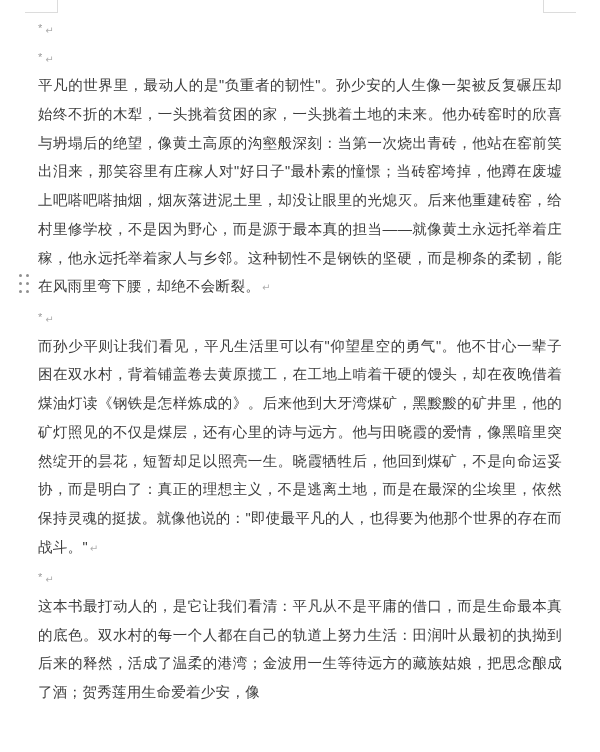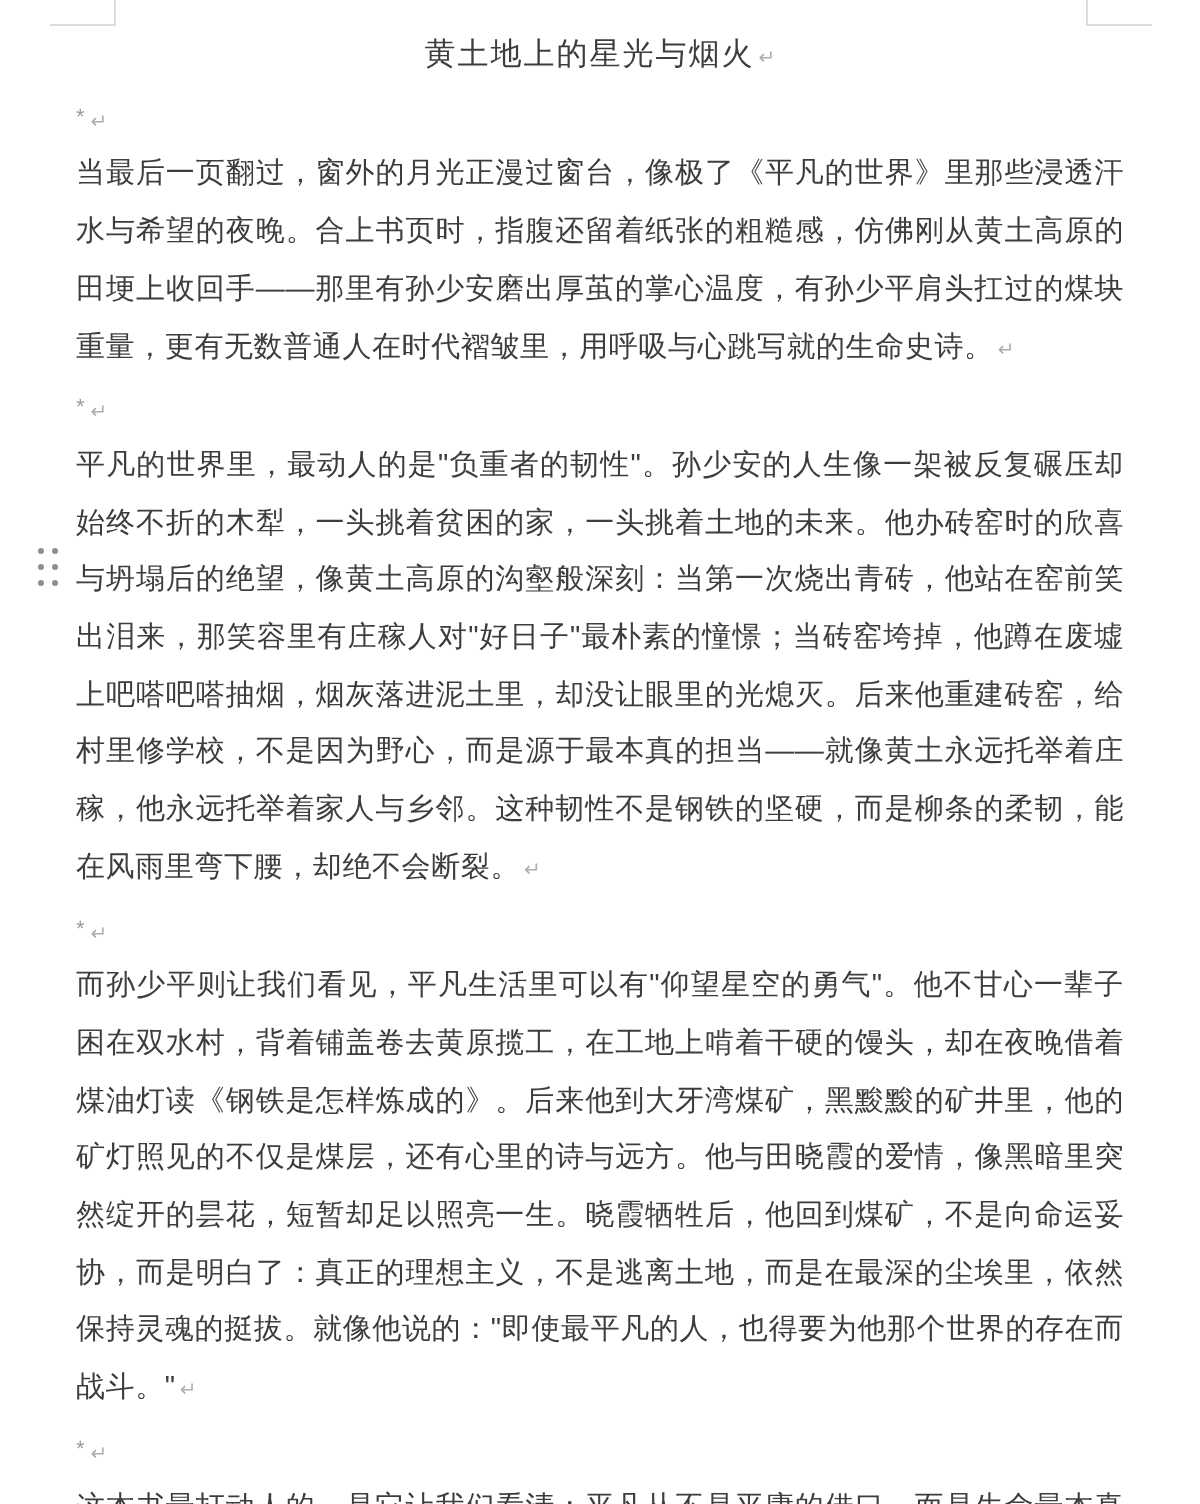--- a/index.html
+++ b/index.html
@@ -99,25 +99,23 @@
 
   <div class="drag-handle">
     <i></i>
       <i></i>
       <i></i>
       <i></i>
       <i></i>
       <i></i>
   </div>
 
-  <h1 class="doc-title"><span>黄土地上的星光与烟火</span><span class="pmark">↵</span></h1>
 
   <div class="sep-line"><span class="star">*</span><span class="pmark">↵</span></div>
 
-  <p class="para"><span>当最后一页翻过，窗外的月光正漫过窗台，像极了《平凡的世界》里那些浸透汗水与希望的夜晚。合上书页时，指腹还留着纸张的粗糙感，仿佛刚从黄土高原的田埂上收回手——那里有孙少安磨出厚茧的掌心温度，有孙少平肩头扛过的煤块重量，更有无数普通人在时代褶皱里，用呼吸与心跳写就的生命史诗。</span><span class="pmark">↵</span></p>
 
   <div class="sep-line"><span class="star">*</span><span class="pmark">↵</span></div>
 
   <p class="para"><span>平凡的世界里，最动人的是"负重者的韧性"。孙少安的人生像一架被反复碾压却始终不折的木犁，一头挑着贫困的家，一头挑着土地的未来。他办砖窑时的欣喜与坍塌后的绝望，像黄土高原的沟壑般深刻：当第一次烧出青砖，他站在窑前笑出泪来，那笑容里有庄稼人对"好日子"最朴素的憧憬；当砖窑垮掉，他蹲在废墟上吧嗒吧嗒抽烟，烟灰落进泥土里，却没让眼里的光熄灭。后来他重建砖窑，给村里修学校，不是因为野心，而是源于最本真的担当——就像黄土永远托举着庄稼，他永远托举着家人与乡邻。这种韧性不是钢铁的坚硬，而是柳条的柔韧，能在风雨里弯下腰，却绝不会断裂。</span><span class="pmark">↵</span></p>
 
   <div class="sep-line"><span class="star">*</span><span class="pmark">↵</span></div>
 
   <p class="para"><span>而孙少平则让我们看见，平凡生活里可以有"仰望星空的勇气"。他不甘心一辈子困在双水村，背着铺盖卷去黄原揽工，在工地上啃着干硬的馒头，却在夜晚借着煤油灯读《钢铁是怎样炼成的》。后来他到大牙湾煤矿，黑黢黢的矿井里，他的矿灯照见的不仅是煤层，还有心里的诗与远方。他与田晓霞的爱情，像黑暗里突然绽开的昙花，短暂却足以照亮一生。晓霞牺牲后，他回到煤矿，不是向命运妥协，而是明白了：真正的理想主义，不是逃离土地，而是在最深的尘埃里，依然保持灵魂的挺拔。就像他说的："即使最平凡的人，也得要为他那个世界的存在而战斗。"</span><span class="pmark">↵</span></p>
 
   <div class="sep-line"><span class="star">*</span><span class="pmark">↵</span></div>

